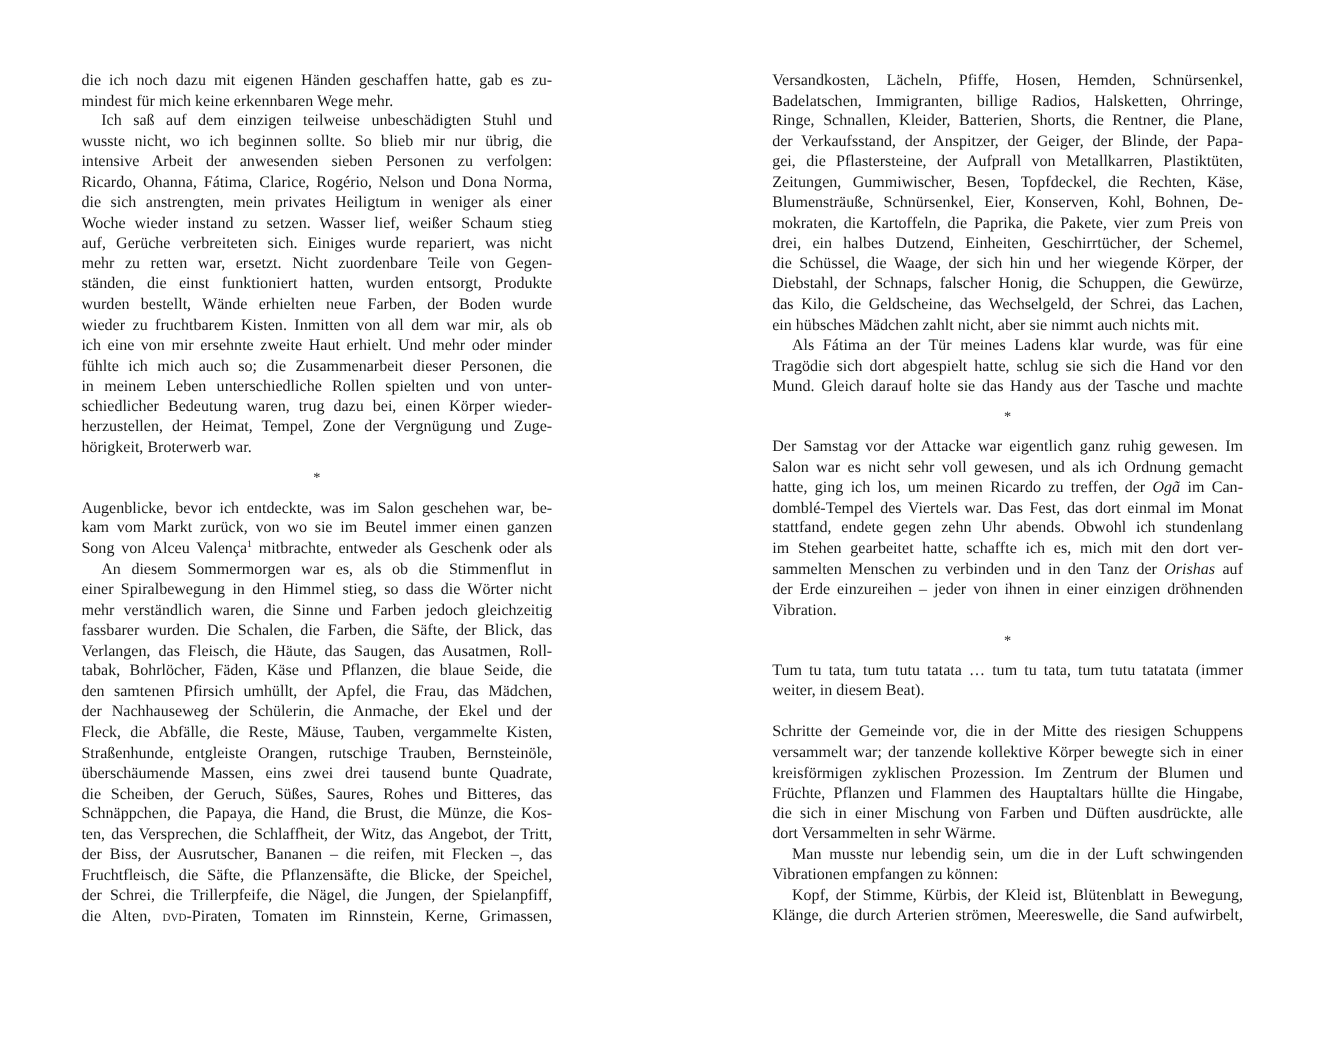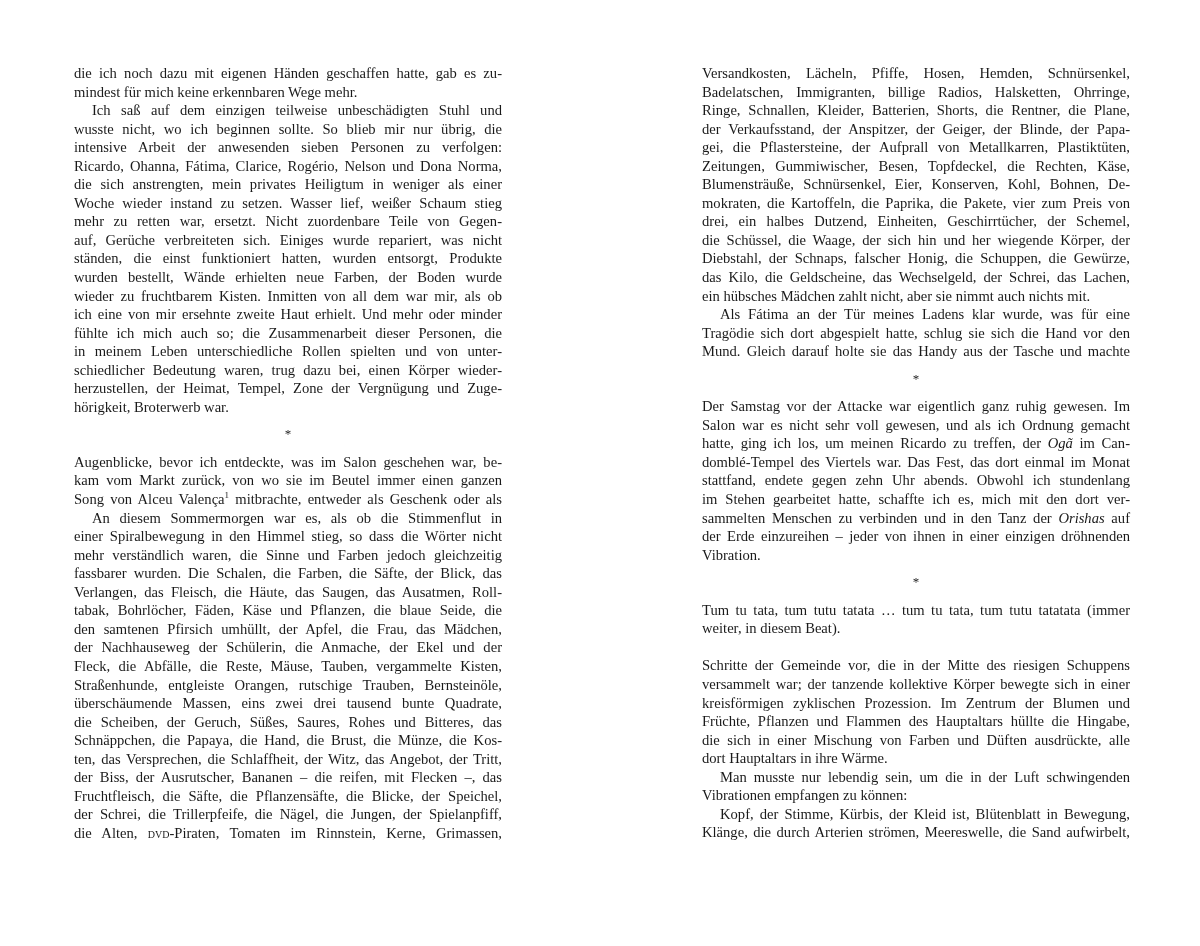--- a/index.html
+++ b/index.html
@@ -81,22 +81,22 @@
       <span class="line">die ich noch dazu mit eigenen Händen geschaffen hatte, gab es zu-</span>
       <span class="line last">mindest für mich keine erkennbaren Wege mehr.</span>
     </div>
     <div>
       <span class="line indent">Ich saß auf dem einzigen teilweise unbeschädigten Stuhl und</span>
       <span class="line">wusste nicht, wo ich beginnen sollte. So blieb mir nur übrig, die</span>
       <span class="line">intensive Arbeit der anwesenden sieben Personen zu verfolgen:</span>
       <span class="line">Ricardo, Ohanna, Fátima, Clarice, Rogério, Nelson und Dona Norma,</span>
       <span class="line">die sich anstrengten, mein privates Heiligtum in weniger als einer</span>
       <span class="line">Woche wieder instand zu setzen. Wasser lief, weißer Schaum stieg</span>
+      <span class="line">auf, Gerüche verbreiteten sich. Einiges wurde repariert, was nicht</span>
       <span class="line">mehr zu retten war, ersetzt. Nicht zuordenbare Teile von Gegen-</span>
-      <span class="line">auf, Gerüche verbreiteten sich. Einiges wurde repariert, was nicht</span>
       <span class="line">ständen, die einst funktioniert hatten, wurden entsorgt, Produkte</span>
       <span class="line">wurden bestellt, Wände erhielten neue Farben, der Boden wurde</span>
       <span class="line">wieder zu fruchtbarem Kisten. Inmitten von all dem war mir, als ob</span>
       <span class="line">ich eine von mir ersehnte zweite Haut erhielt. Und mehr oder minder</span>
       <span class="line">fühlte ich mich auch so; die Zusammenarbeit dieser Personen, die</span>
       <span class="line">in meinem Leben unterschiedliche Rollen spielten und von unter-</span>
       <span class="line">schiedlicher Bedeutung waren, trug dazu bei, einen Körper wieder-</span>
       <span class="line">herzustellen, der Heimat, Tempel, Zone der Vergnügung und Zuge-</span>
       <span class="line last">hörigkeit, Broterwerb war.</span>
     </div>
@@ -165,21 +165,21 @@
       <span class="line">Tum tu tata, tum tutu tatata … tum tu tata, tum tutu tatatata (immer</span>
       <span class="line last">weiter, in diesem Beat).</span>
     </div>
     <div class="gap"></div>
     <div>
       <span class="line">Schritte der Gemeinde vor, die in der Mitte des riesigen Schuppens</span>
       <span class="line">versammelt war; der tanzende kollektive Körper bewegte sich in einer</span>
       <span class="line">kreisförmigen zyklischen Prozession. Im Zentrum der Blumen und</span>
       <span class="line">Früchte, Pflanzen und Flammen des Hauptaltars hüllte die Hingabe,</span>
       <span class="line">die sich in einer Mischung von Farben und Düften ausdrückte, alle</span>
-      <span class="line last">dort Hauptaltars in ihre Wärme.</span>
+      <span class="line last">dort Versammelten in sehr Wärme.</span>
     </div>
     <div>
       <span class="line indent">Man musste nur lebendig sein, um die in der Luft schwingenden</span>
       <span class="line last">Vibrationen empfangen zu können:</span>
     </div>
     <div>
       <span class="line indent">Kopf, der Stimme, Kürbis, der Kleid ist, Blütenblatt in Bewegung,</span>
       <span class="line">Klänge, die durch Arterien strömen, Meereswelle, die Sand aufwirbelt,</span>
     </div>
   </div>

